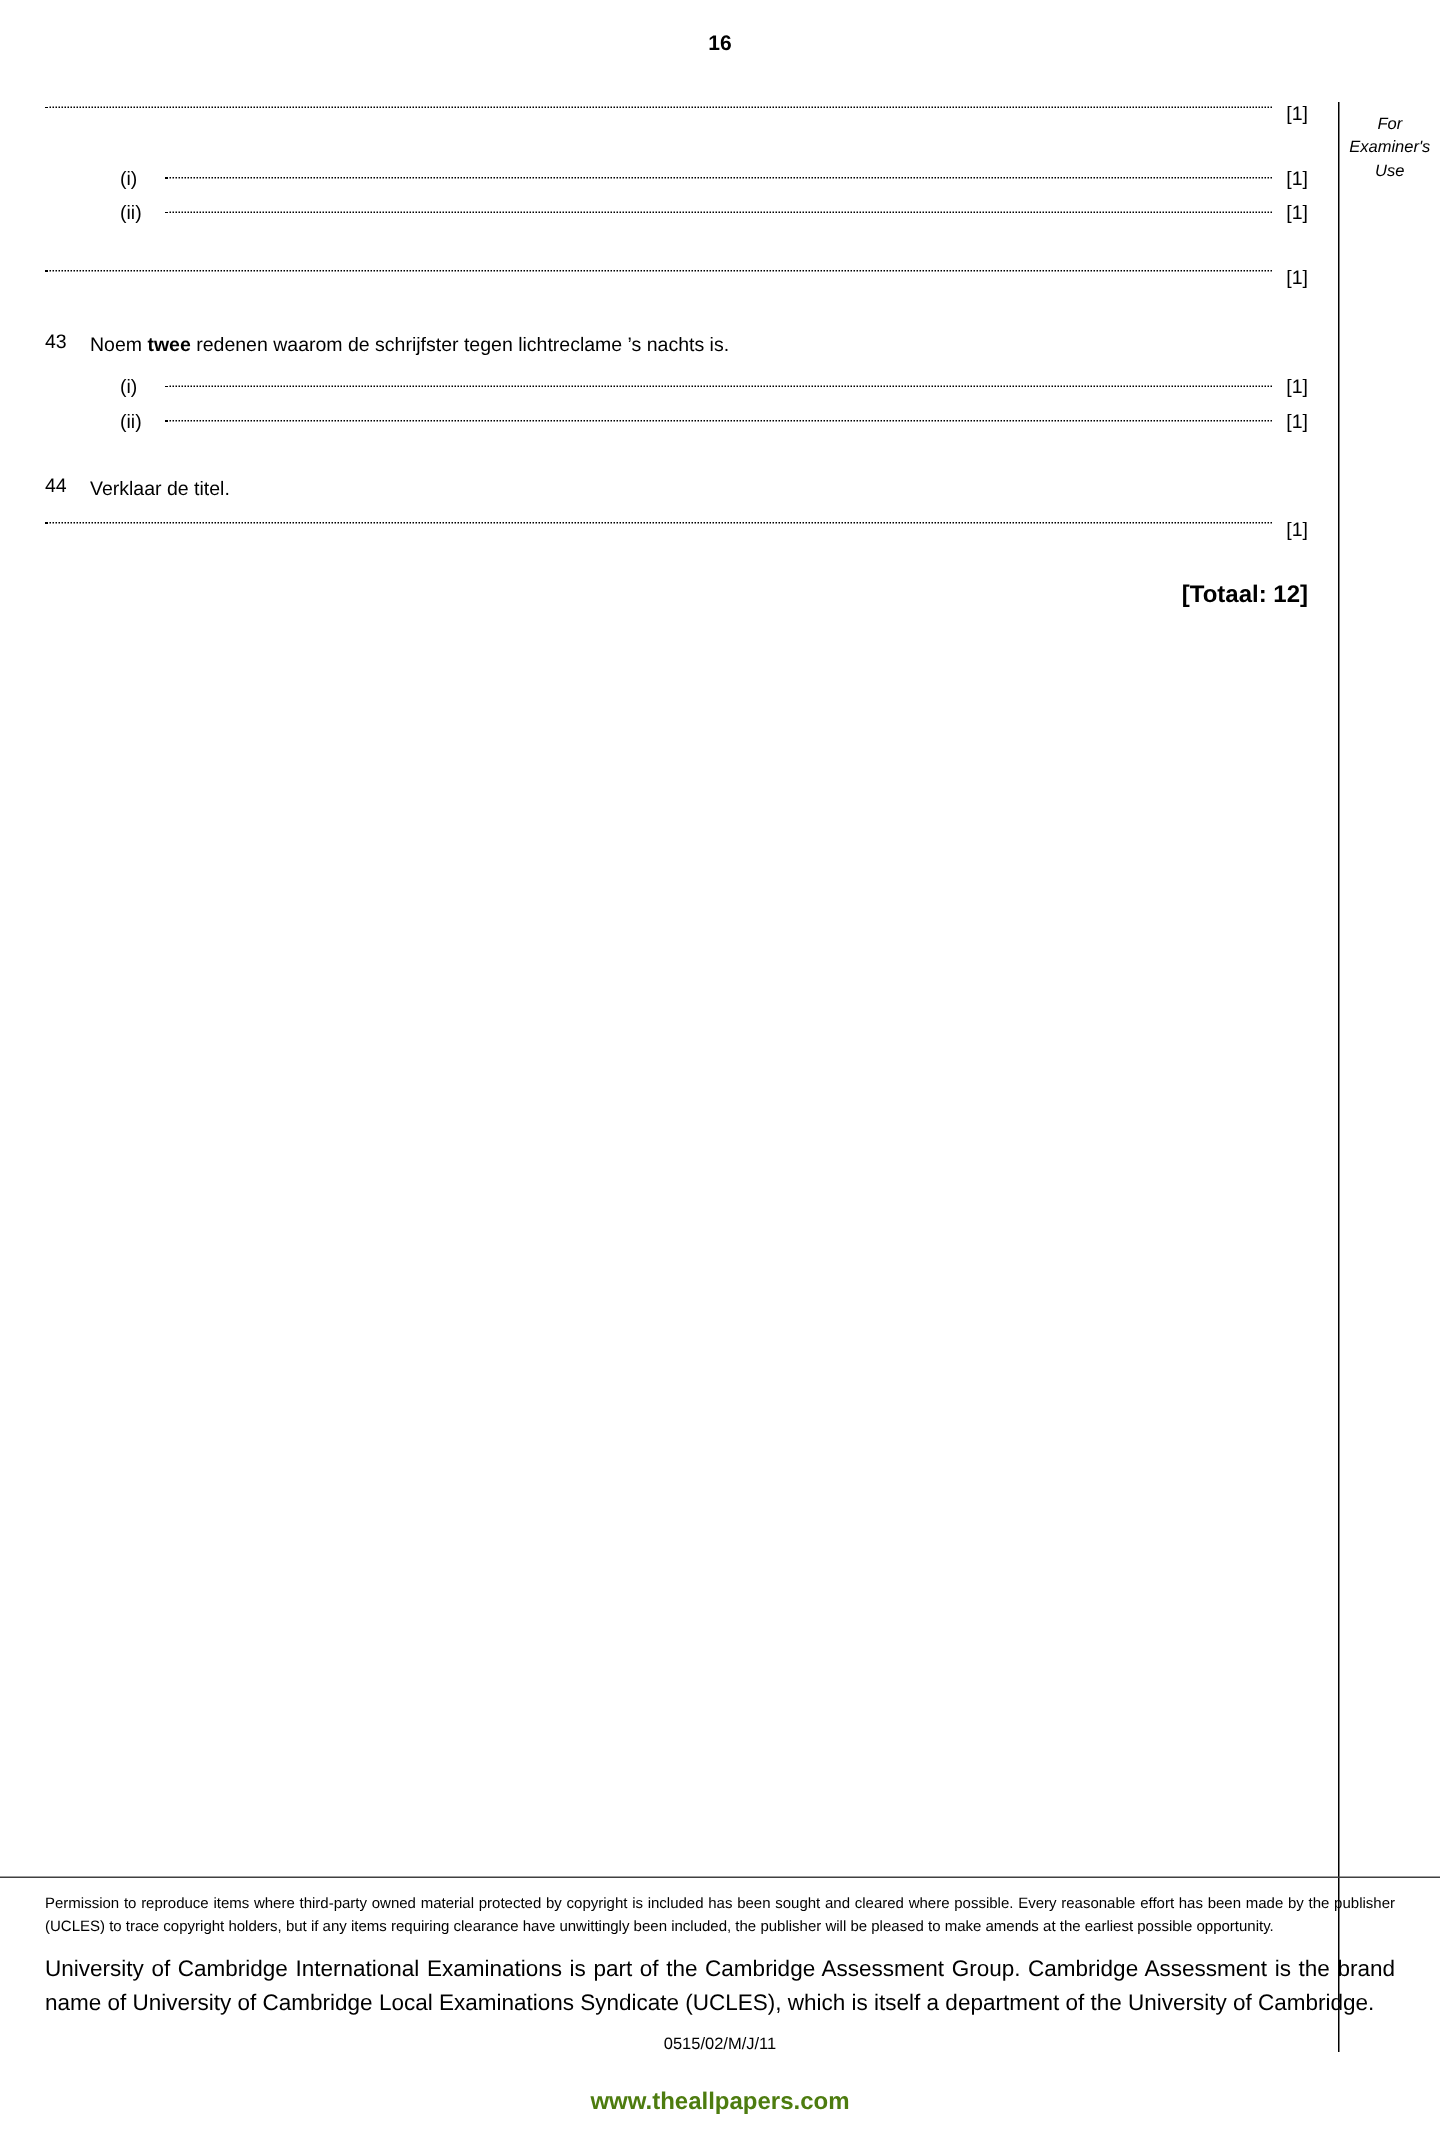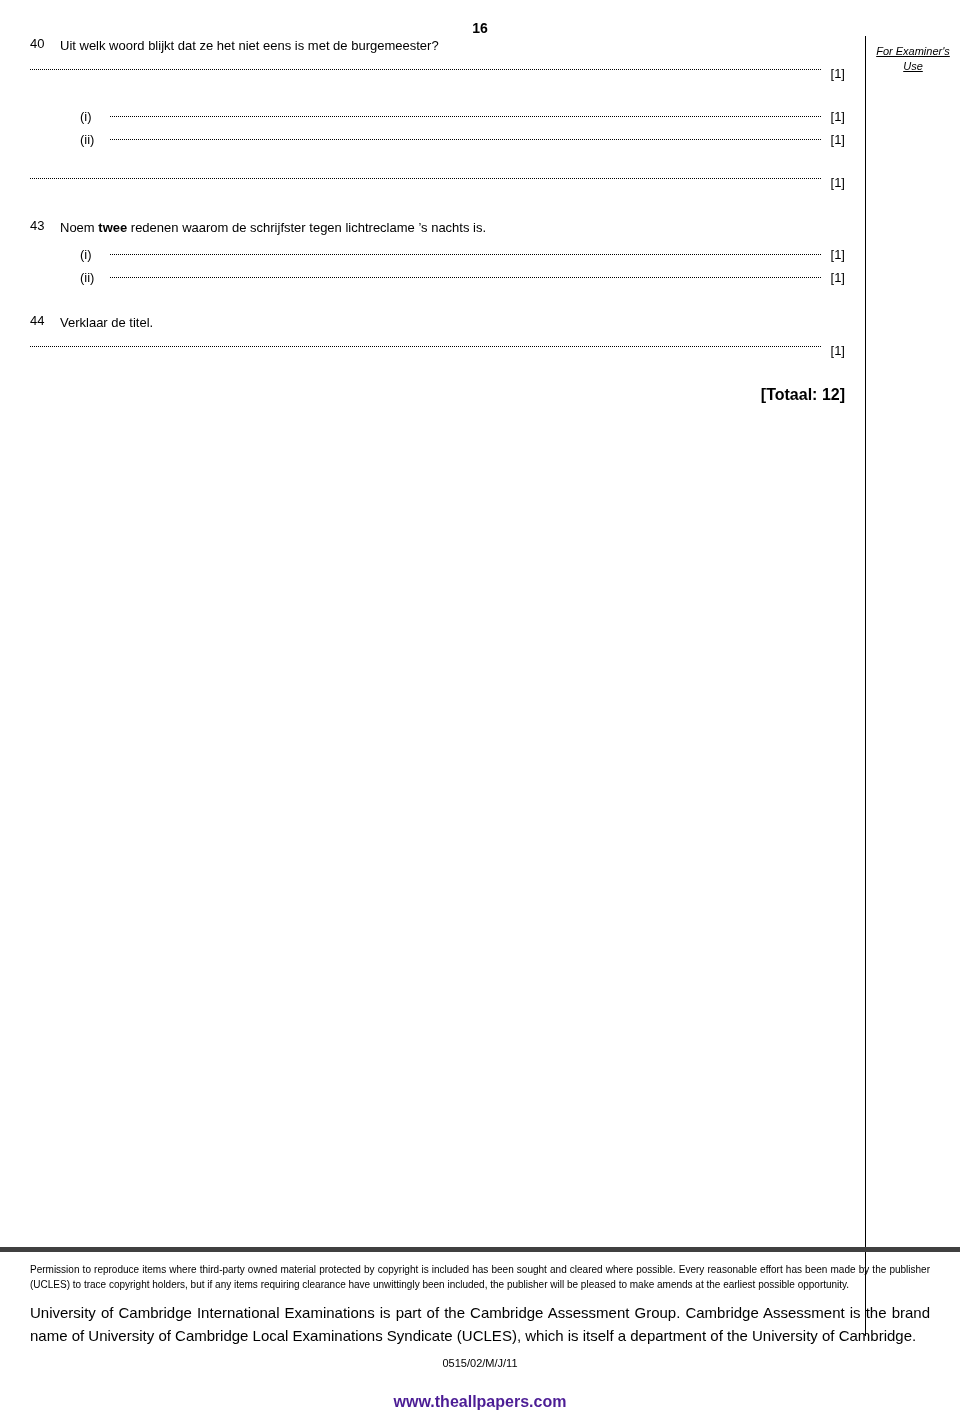--- a/index.html
+++ b/index.html
@@ -21,43 +21,42 @@
       width: 960px;
       min-height: 1425px;
       position: relative;
       padding: 20px 0 0 0;
     }
 
     .page-number {
       text-align: center;
       font-size: 14px;
       font-weight: bold;
-      margin-bottom: 0;
+      margin-bottom: 32px;
     }
 
     .main-content {
       display: flex;
       flex-direction: row;
       width: 100%;
     }
 
     .questions-area {
       flex: 1;
       padding: 0 20px 0 30px;
     }
 
     .examiner-sidebar {
-      width: 95px;
+      width: 68px;
       border-left: 1px solid #000;
       padding: 8px 6px;
       font-size: 11px;
       text-align: center;
       min-height: 1300px;
       position: relative;
-      text-decoration: underline;
     }
 
     .examiner-title {
       font-style: italic;
       font-size: 11px;
       line-height: 1.4;
     }
 
     .question-block {
       margin-bottom: 28px;
@@ -132,21 +131,21 @@
       font-size: 16px;
       font-weight: bold;
     }
 
     .footer-section {
       position: absolute;
       bottom: 0;
       left: 0;
       right: 0;
       padding: 10px 30px 14px 30px;
-      border-top: 5px solid #404040;
+      border-top: 1px solid #404040;
     }
 
     .footer-copyright {
       font-size: 10px;
       line-height: 1.5;
       margin-bottom: 10px;
       text-align: justify;
     }
 
     .footer-ucles {
@@ -157,21 +156,21 @@
     }
 
     .footer-code {
       text-align: center;
       font-size: 11px;
       margin-bottom: 24px;
     }
 
     .footer-website {
       text-align: center;
-      color: #4c1d95;
+      color: #4d7c0f;
       font-size: 16px;
       font-weight: bold;
     }
 
     .indent-block {
       padding-left: 30px;
     }
 
     .full-dotted-line-wrapper {
       display: flex;
@@ -183,26 +182,20 @@
 <body>
 
 <div class="page-wrapper">
 
   <div class="page-number">16</div>
 
   <div class="main-content">
     <div class="questions-area">
 
       <div class="question-block">
-        <div class="question-row">
-          <span class="question-number">40</span>
-          <span class="question-text">
-            <span>Uit welk woord blijkt dat ze het niet eens is met de burgemeester?</span>
-          </span>
-        </div>
         <div class="full-dotted-line-wrapper">
           <div class="dotted-line-full"></div>
           <span class="mark-box">[1]</span>
         </div>
       </div>
 
       <div class="question-block">
         <div class="indent-block">
           <div class="answer-line-row">
             <span class="sub-label">(i)</span>

